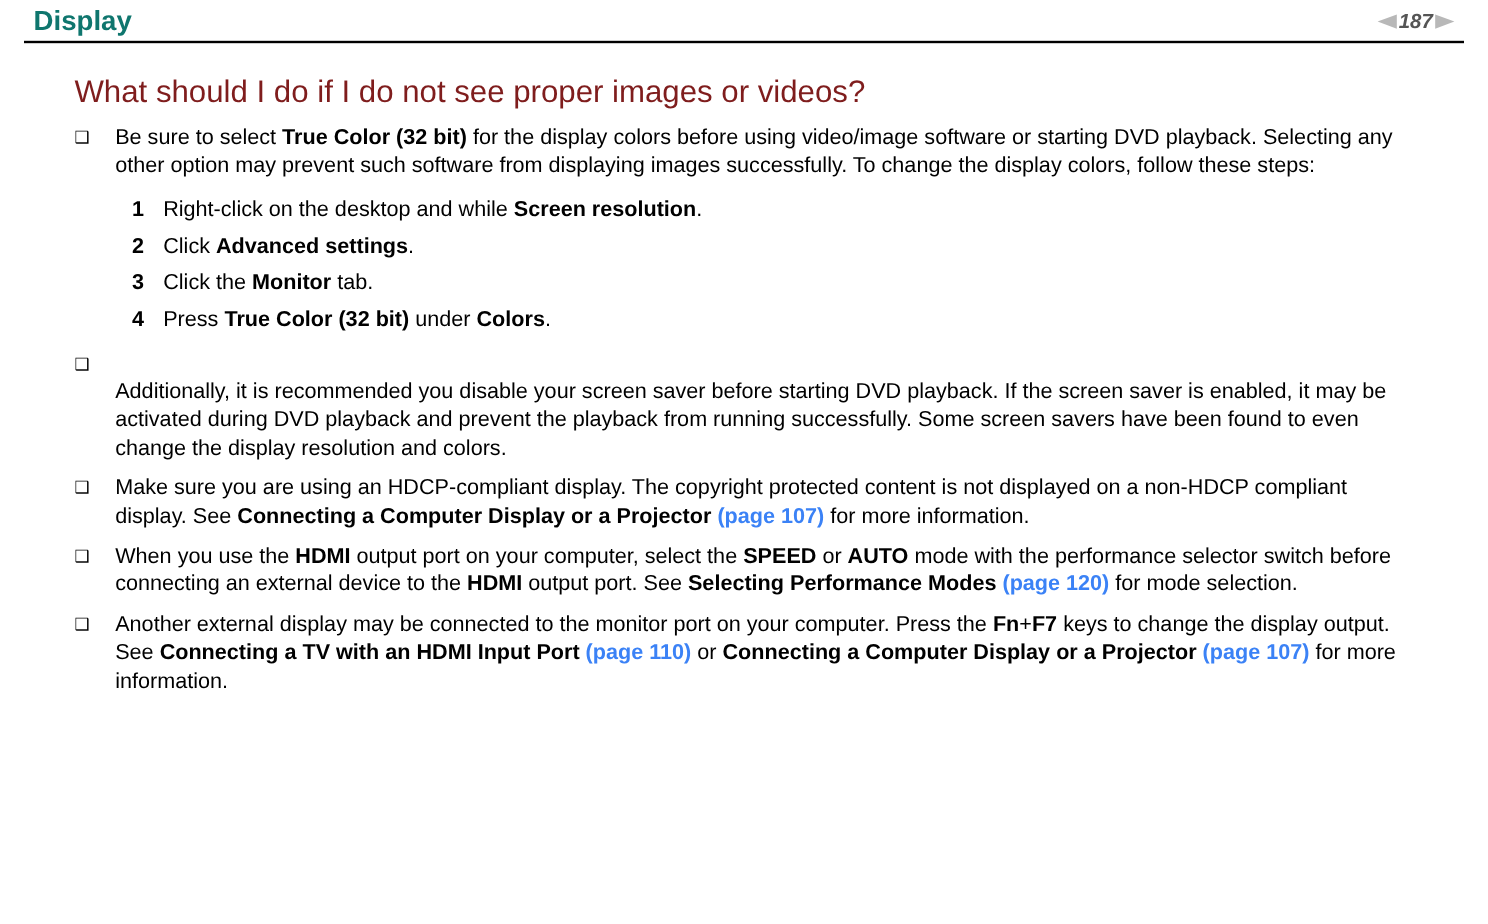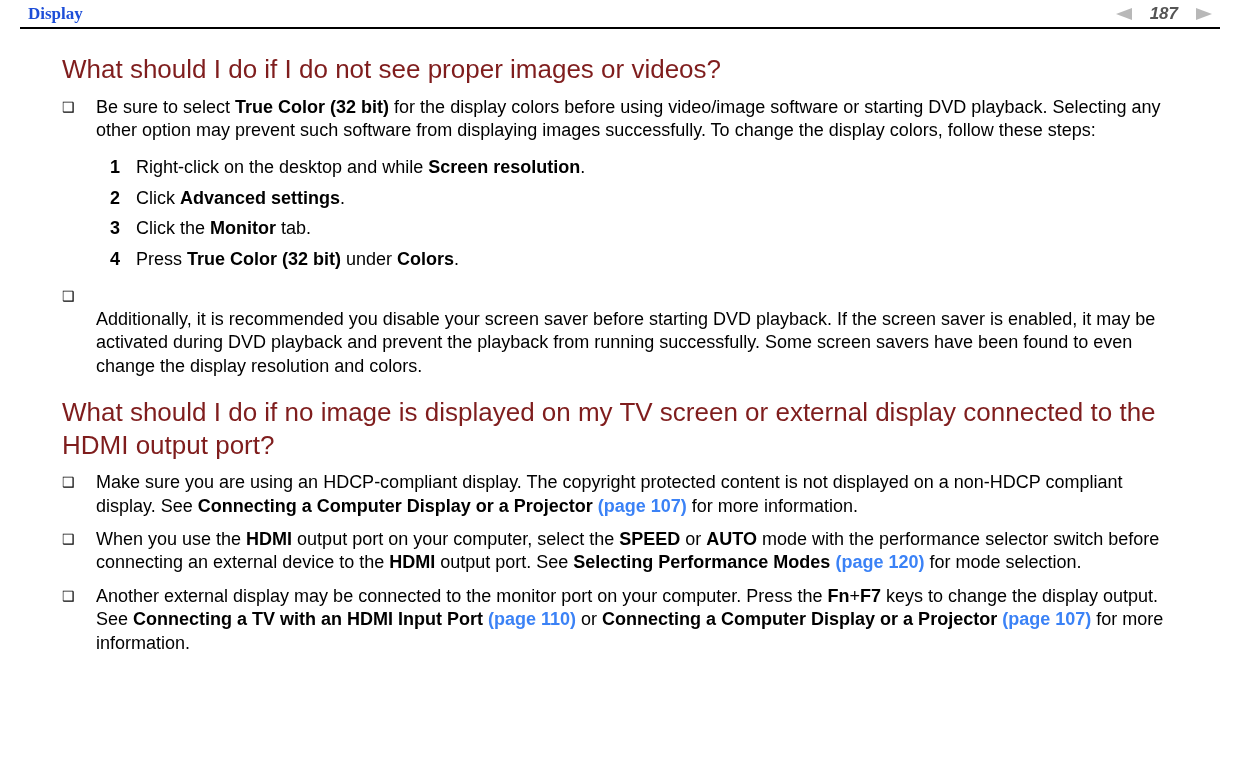--- a/index.html
+++ b/index.html
@@ -13,28 +13,27 @@
     color: #000;
   }
   .header {
     display: flex;
     justify-content: space-between;
     align-items: center;
     padding: 4px 28px 3px 28px;
   }
   .header-left {
     font-weight: bold;
-    color: #1d4ed8;
-    font-size: 17px;
-    font-family: Liberation Serif, serif;
+    color: #0f766e;
+    font-size: 23px;
   }
   .header-right {
     display: flex;
     align-items: center;
-    gap: 18px;
+    gap: 2px;
     font-weight: bold;
     font-style: italic;
     color: #555;
     font-size: 17px;
   }
   .arrow-left, .arrow-right {
     width: 0;
     height: 0;
     display: inline-block;
   }
@@ -132,21 +131,20 @@
   </div>
 
   <div class="bullet-item">
     <div class="bullet-mark">❑</div>
     <div class="bullet-text">
       <br>
       <span>Additionally, it is recommended you disable your screen saver before starting DVD playback. If the screen saver is enabled, it may be activated during DVD playback and prevent the playback from running successfully. Some screen savers have been found to even change the display resolution and colors.</span>
     </div>
   </div>
 
-  <h2 class="section-title">What should I do if no image is displayed on my TV screen or external display connected to the HDMI output port?</h2>
 
   <div class="bullet-item">
     <div class="bullet-mark">❑</div>
     <div class="bullet-text">
       <span>Make sure you are using an HDCP-compliant display. The copyright protected content is not displayed on a non-HDCP compliant display. See </span><span class="bold">Connecting a Computer Display or a Projector </span><span class="link">(page 107)</span><span> for more information.</span>
     </div>
   </div>
 
   <div class="bullet-item">
     <div class="bullet-mark">❑</div>

